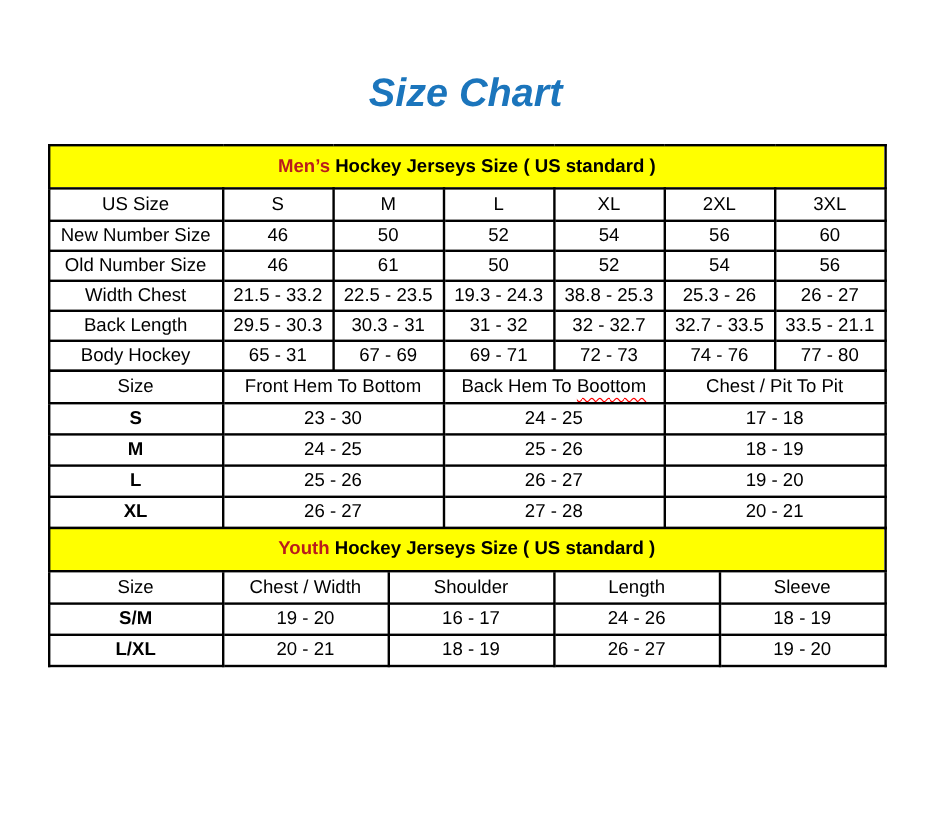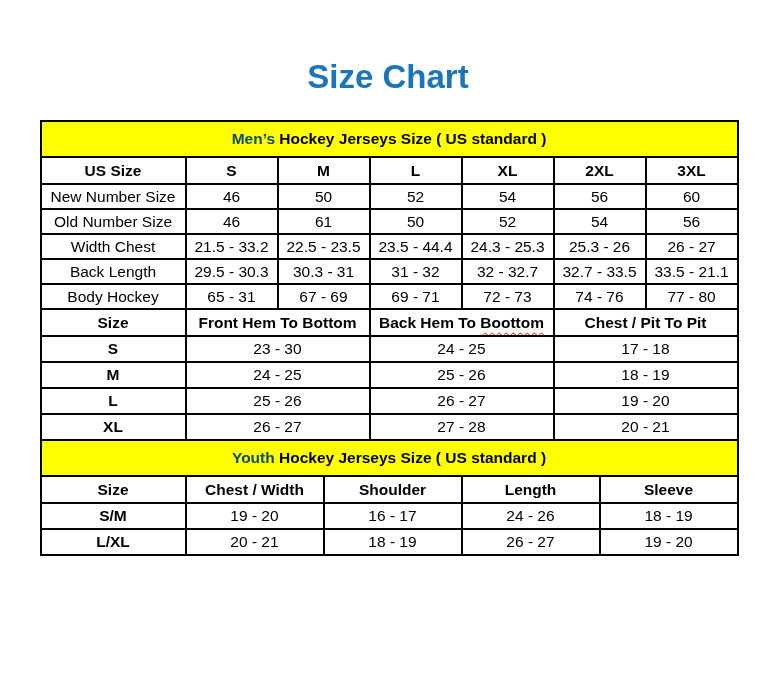--- a/index.html
+++ b/index.html
@@ -13,20 +13,21 @@
     overflow: hidden;
   }
   .page-title {
     margin: 58px 0 0 0;
     text-align: center;
     font-size: 33px;
     line-height: 38px;
     font-weight: bold;
     color: #1b75bc;
     letter-spacing: 0px;
+    font-style: italic;
   }
   .tables-wrap {
     width: 697px;
     margin: 24px auto 0 auto;
   }
   table.size-table {
     border-collapse: collapse;
     table-layout: fixed;
     width: 697px;
   }
@@ -41,24 +42,24 @@
     font-size: 15.5px;
     overflow: hidden;
     white-space: nowrap;
   }
   .band-cell {
     background: #ffff00;
     height: 34px;
     font-size: 19px;
     font-weight: bold;
   }
-  .brand-word { color: #0c4a6e; }
+  .brand-word { color: #b91c1c; }
   .head-row th {
     height: 25px;
-    font-weight: bold;
+    font-weight: normal;
   }
   .data-row td { height: 24px; }
   .mens .data-row td { height: 23px; border-radius: 12px; }
   .row-label-regular { font-weight: normal; }
   .row-label-bold { font-weight: bold; }
   .wavy-misspelled {
     text-decoration: underline wavy #ff0000;
     text-decoration-thickness: 1px;
     text-underline-offset: 4px;
   }
@@ -110,22 +111,22 @@
           <td>61</td>
           <td>50</td>
           <td>52</td>
           <td>54</td>
           <td>56</td>
         </tr>
         <tr class="data-row">
           <td class="row-label-regular">Width Chest</td>
           <td>21.5 - 33.2</td>
           <td>22.5 - 23.5</td>
-          <td>23.5 - 44.4</td>
-          <td>24.3 - 25.3</td>
+          <td>19.3 - 24.3</td>
+          <td>38.8 - 25.3</td>
           <td>25.3 - 26</td>
           <td>26 - 27</td>
         </tr>
         <tr class="data-row">
           <td class="row-label-regular">Back Length</td>
           <td>29.5 - 30.3</td>
           <td>30.3 - 31</td>
           <td>31 - 32</td>
           <td>32 - 32.7</td>
           <td>32.7 - 33.5</td>

